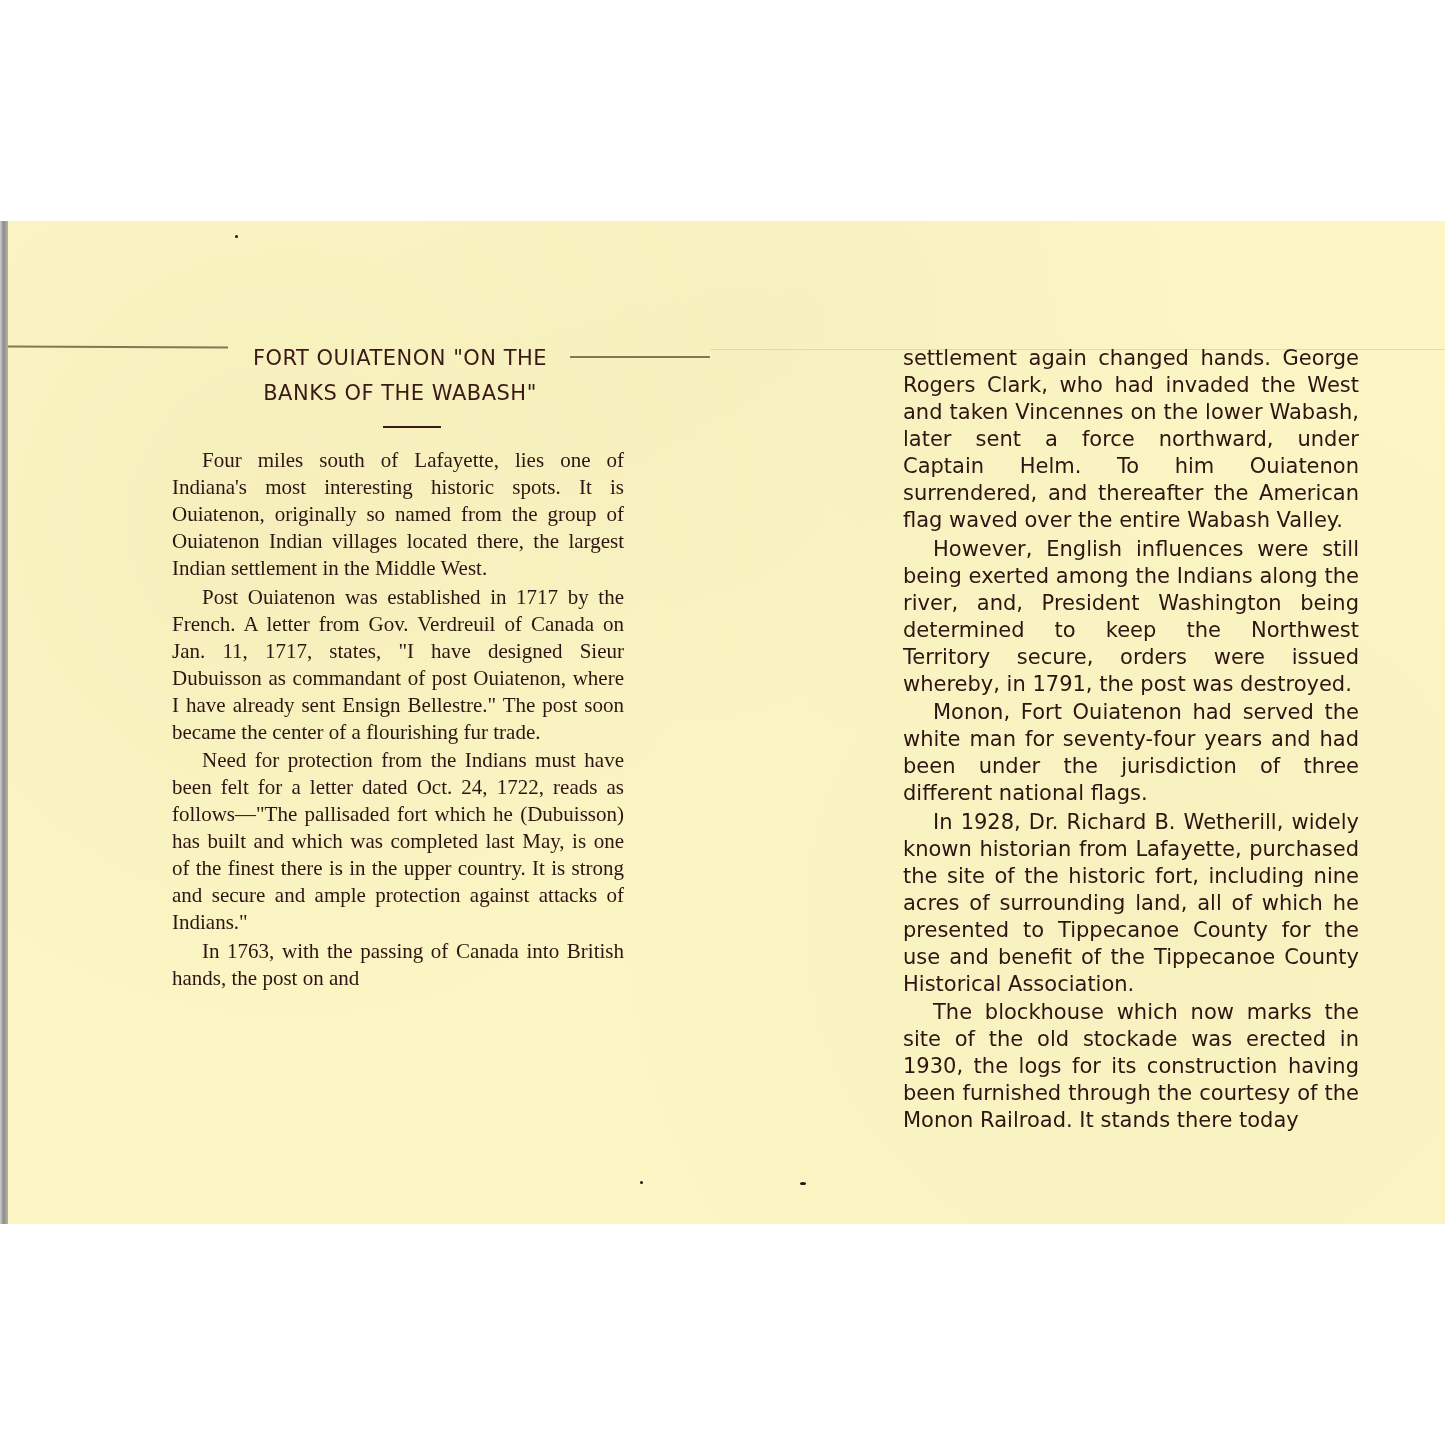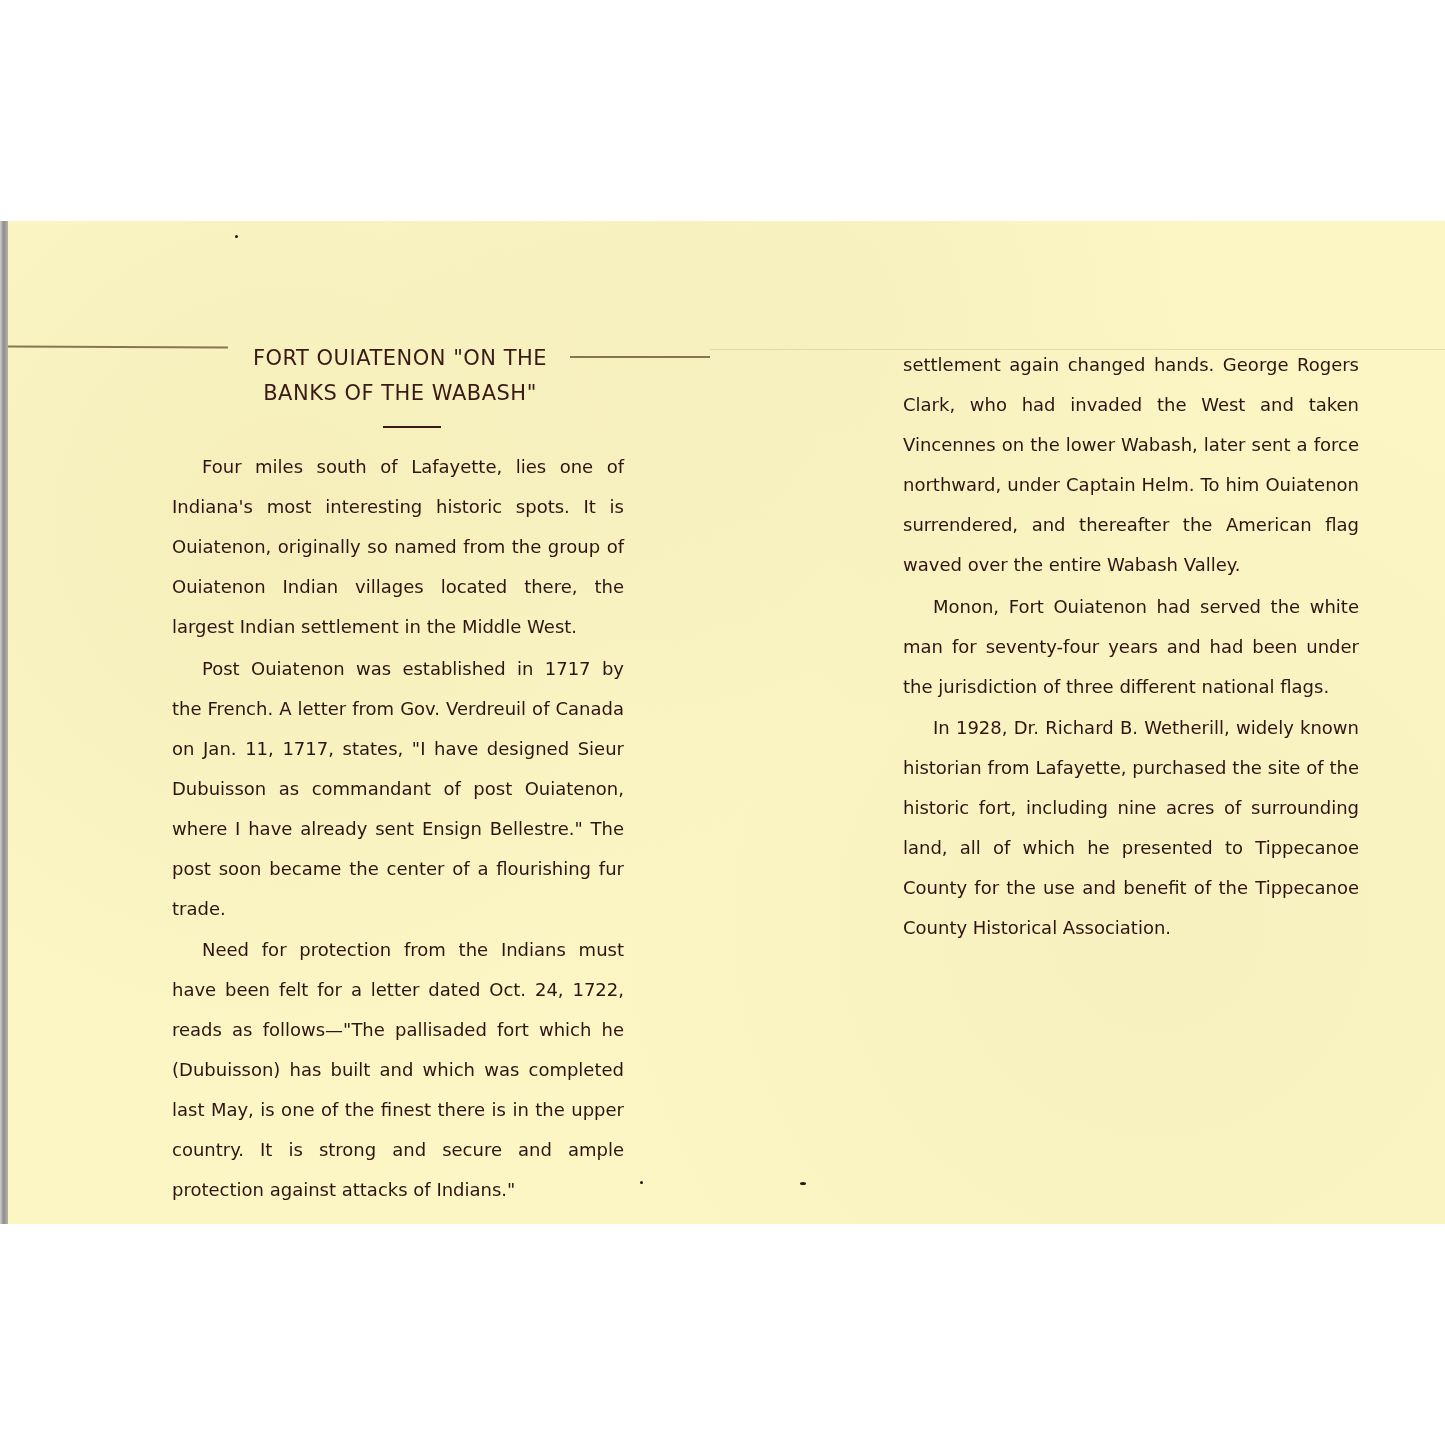--- a/index.html
+++ b/index.html
@@ -34,26 +34,26 @@
     position: absolute; left: 170px; top: 120px; width: 460px;
     text-align: center; color: #3a1a16;
     font-size: 21px; letter-spacing: 0.5px; line-height: 35px;
   }
   .title-rule {
     position: absolute; left: 383px; top: 205px; width: 58px; height: 2px;
     background: #3a1a16;
   }
   .col {
     position: absolute; color: #2e1412;
-    font-size: 18px; line-height: 40px;
+    font-size: 21px; line-height: 27px;
     text-align: justify;
   }
   .col p { margin: 0 0 1.5px 0; text-indent: 30px; }
   .col p.cont { text-indent: 0; }
-  .col-left { left: 172px; top: 226px; width: 452px; }
+  .col-left { left: 172px; top: 226px; width: 452px; font-family: Liberation Serif, serif; }
   .col-right { left: 903px; top: 124px; width: 456px; }
   .speck { position: absolute; background: #2e1412; border-radius: 50%; }
 </style>
 </head>
 <body>
 
 <div class="page">
   <div class="left-edge"></div>
   <div class="crease-left"></div>
   <div class="crease-mid"></div>
@@ -67,20 +67,22 @@
 
   <div class="col col-left">
     <p>Four miles south of Lafayette, lies one of Indiana's most interesting historic spots. It is Ouiatenon, originally so named from the group of Ouiatenon Indian villages located there, the largest Indian settlement in the Middle West.</p>
     <p>Post Ouiatenon was established in 1717 by the French. A letter from Gov. Verdreuil of Canada on Jan. 11, 1717, states, "I have designed Sieur Dubuisson as commandant of post Ouiatenon, where I have already sent Ensign Bellestre." The post soon became the center of a flourishing fur trade.</p>
     <p>Need for protection from the Indians must have been felt for a letter dated Oct. 24, 1722, reads as follows—"The pallisaded fort which he (Dubuisson) has built and which was completed last May, is one of the finest there is in the upper country. It is strong and secure and ample protection against attacks of Indians."</p>
     <p>In 1763, with the passing of Canada into British hands, the post on and</p>
   </div>
 
   <div class="col col-right">
     <p class="cont">settlement again changed hands. George Rogers Clark, who had invaded the West and taken Vincennes on the lower Wabash, later sent a force northward, under Captain Helm. To him Ouiatenon surrendered, and thereafter the American flag waved over the entire Wabash Valley.</p>
+    <p>However, English influences were still being exerted among the Indians along the river, and, President Washington being determined to keep the Northwest Territory secure, orders were issued whereby, in 1791, the post was destroyed.</p>
     <p>Monon, Fort Ouiatenon had served the white man for seventy-four years and had been under the jurisdiction of three different national flags.</p>
     <p>In 1928, Dr. Richard B. Wetherill, widely known historian from Lafayette, purchased the site of the historic fort, including nine acres of surrounding land, all of which he presented to Tippecanoe County for the use and benefit of the Tippecanoe County Historical Association.</p>
+    <p>The blockhouse which now marks the site of the old stockade was erected in 1930, the logs for its construction having been furnished through the courtesy of the Monon Railroad. It stands there today</p>
   </div>
 
   <div class="speck" style="left:235px;top:14px;width:3px;height:3px;"></div>
   <div class="speck" style="left:640px;top:960px;width:3px;height:3px;"></div>
   <div class="speck" style="left:800px;top:961px;width:6px;height:3px;"></div>
 </div>
 
 </body></html>

